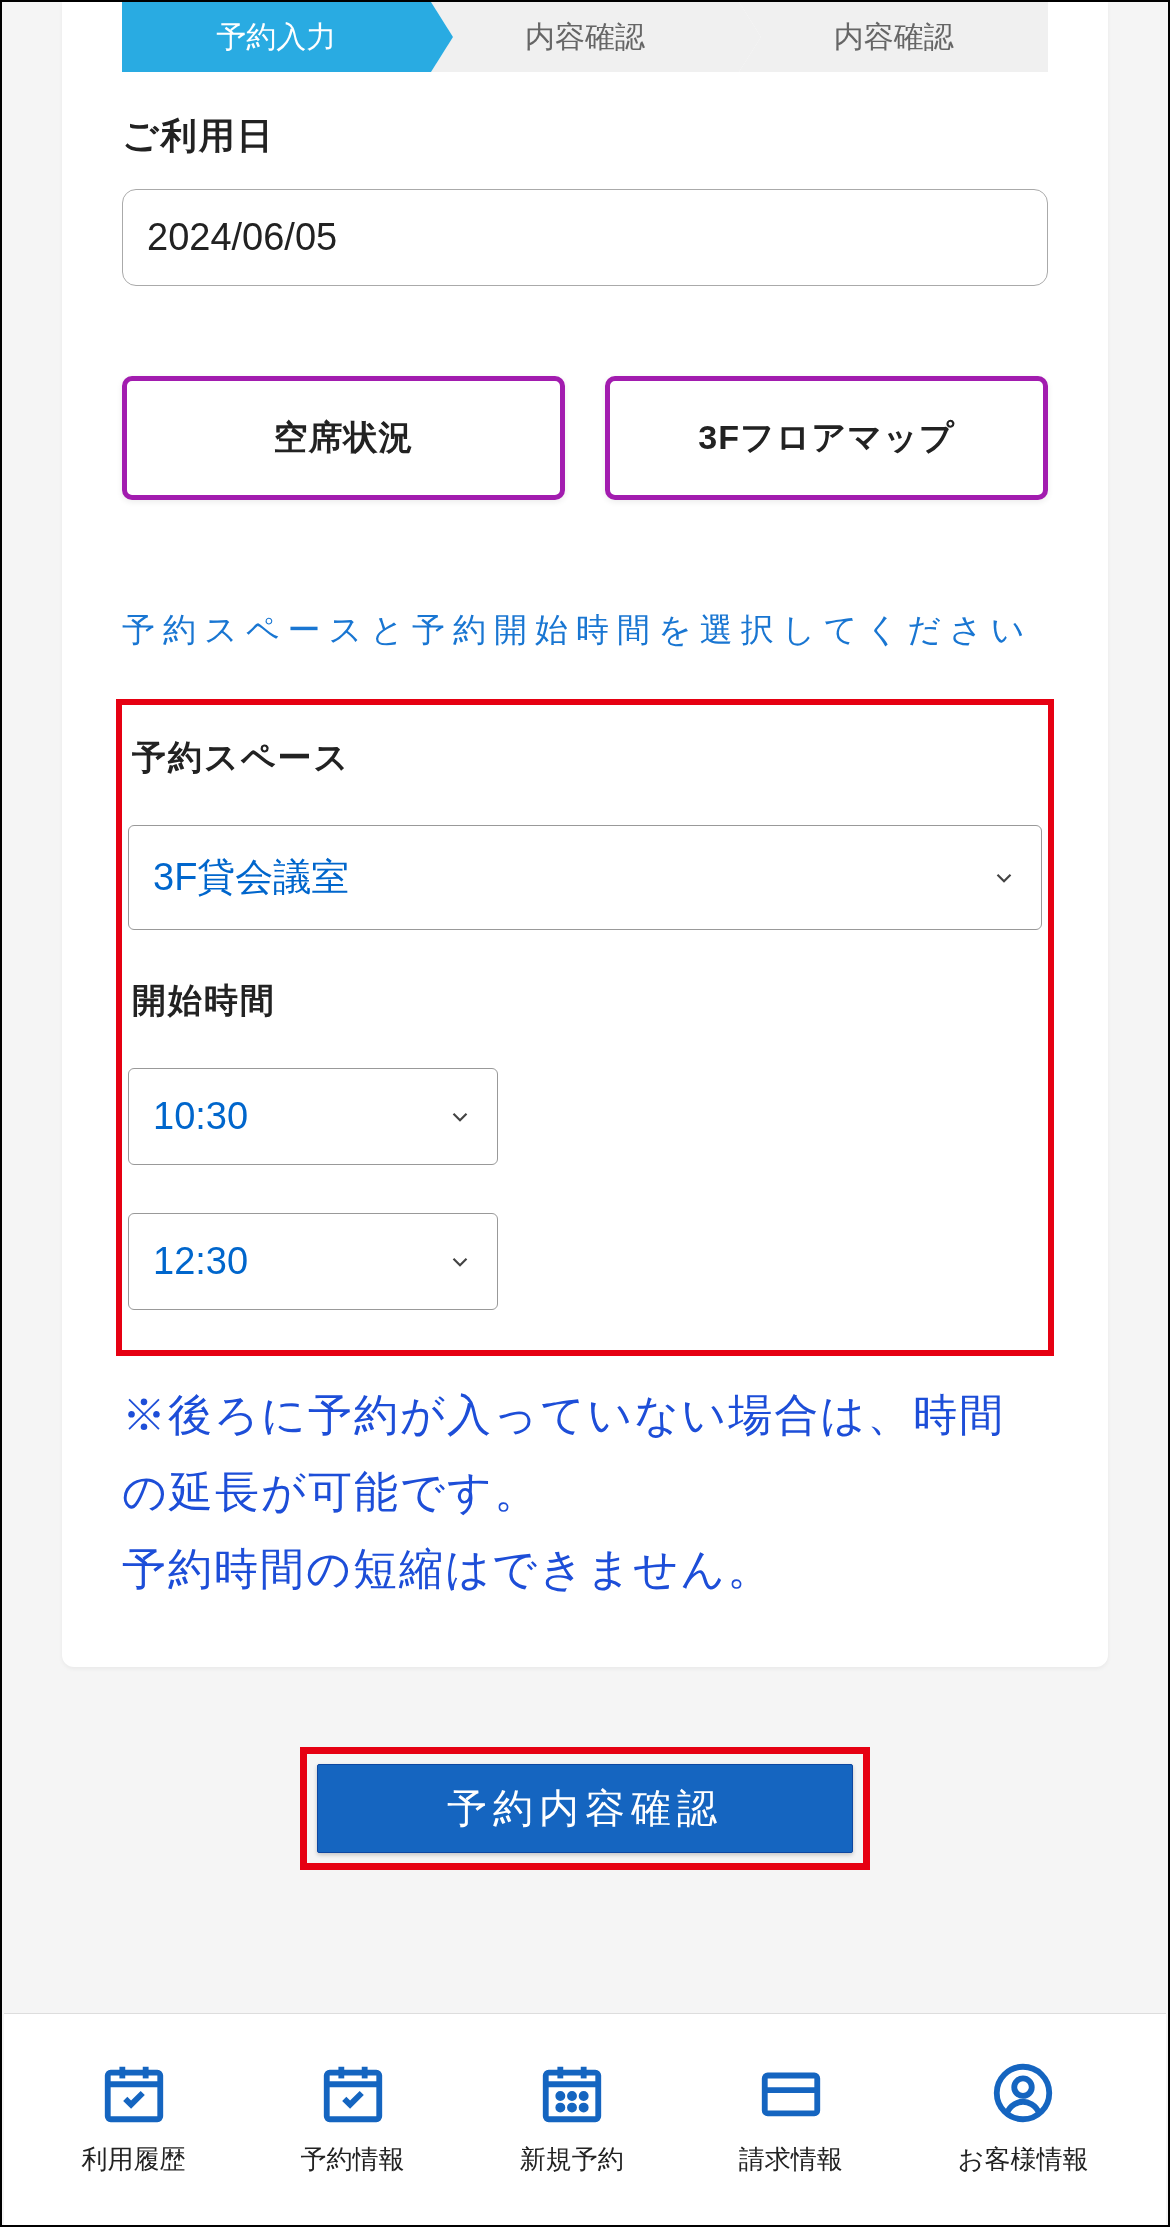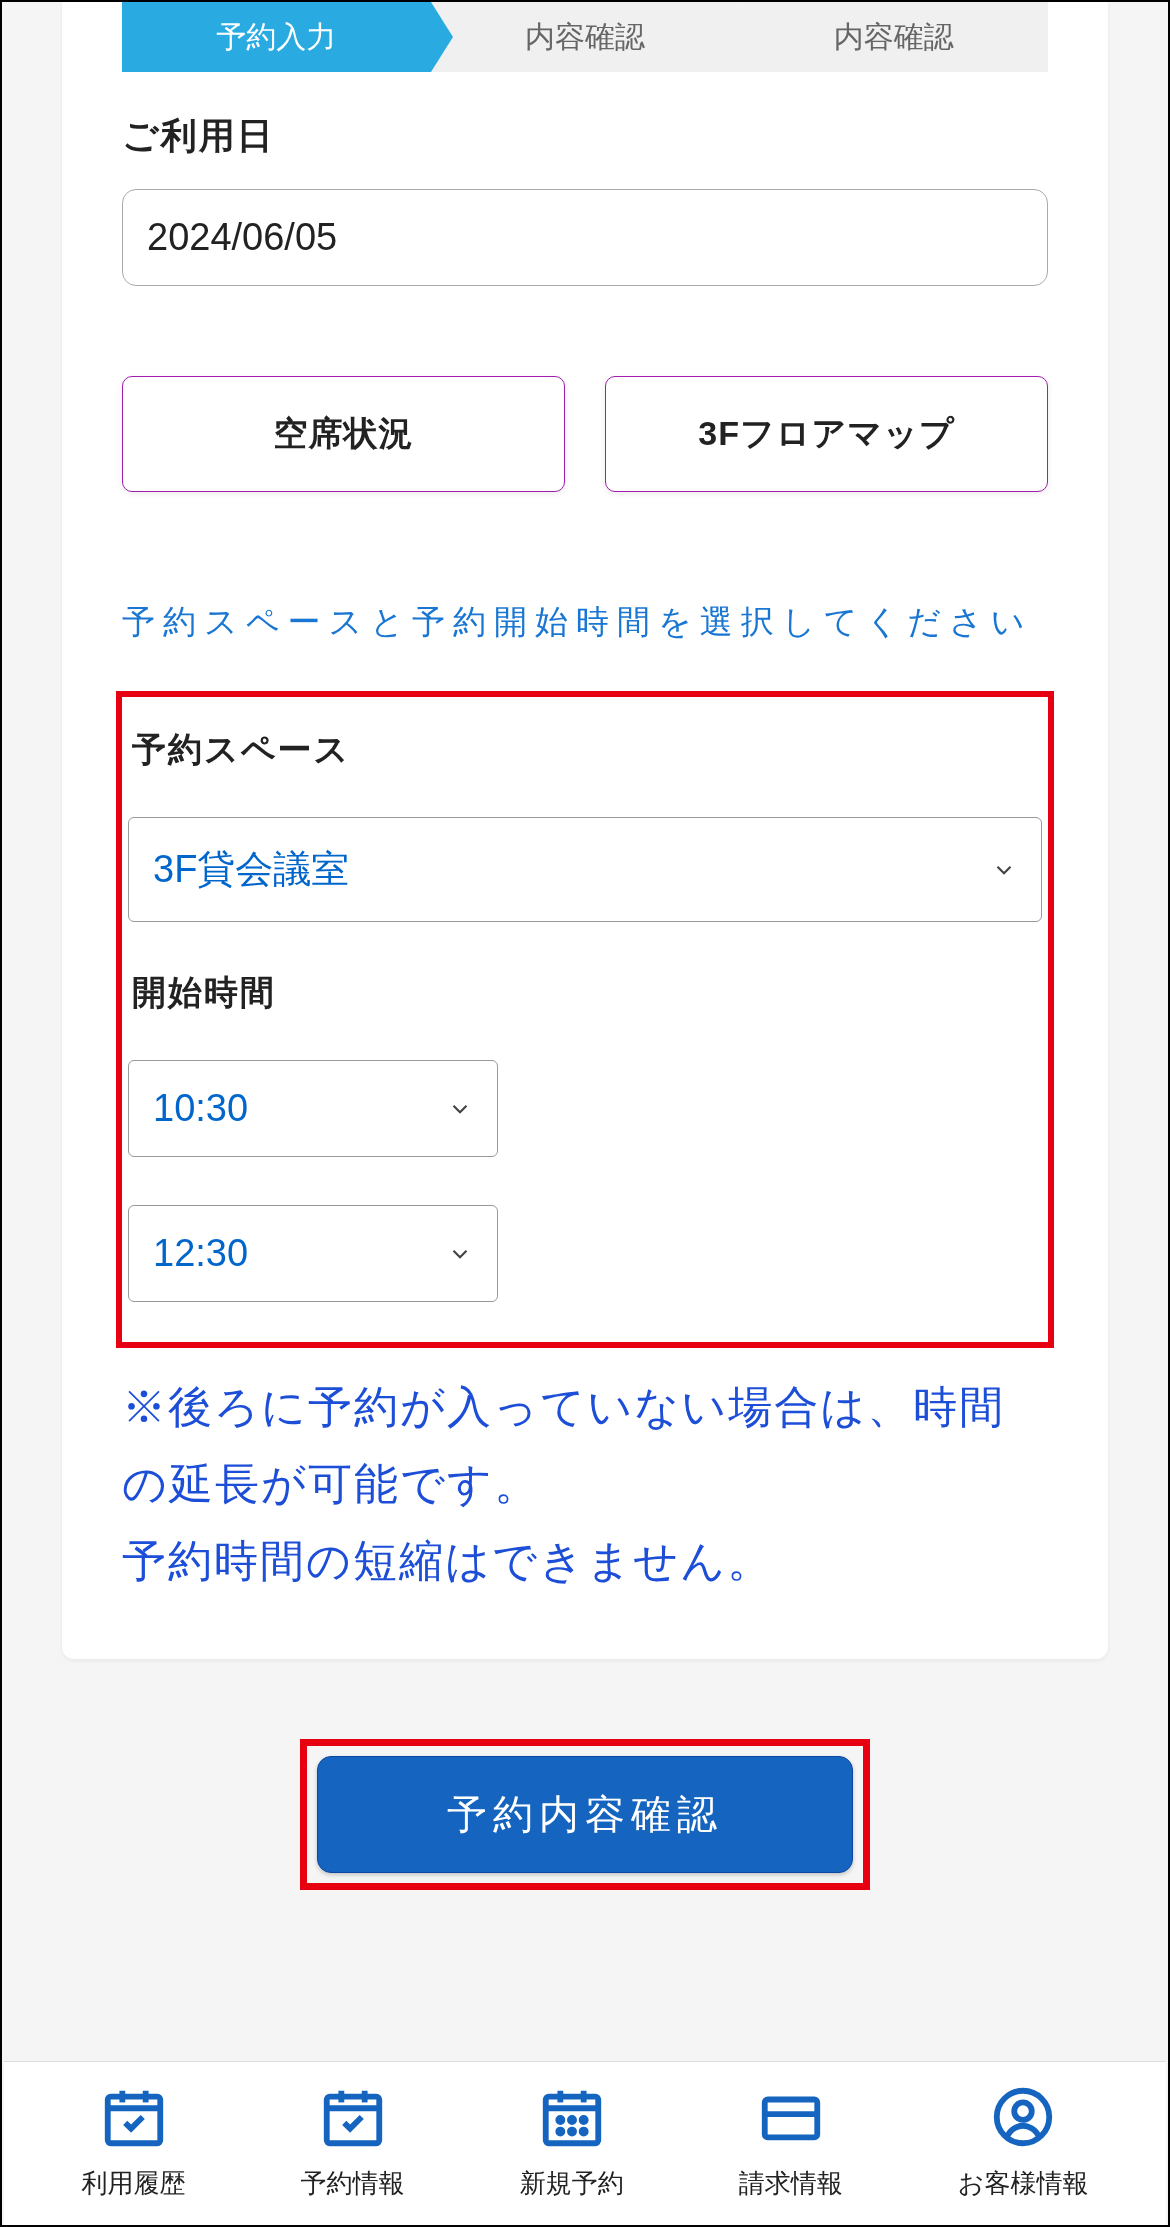--- a/index.html
+++ b/index.html
@@ -96,21 +96,21 @@
     }
     .button-row {
       display: flex;
       gap: 40px;
       margin-top: 90px;
       padding: 0 60px;
     }
     .white-btn {
       flex: 1;
       background: #fff;
-      border: 1px solid #a21caf;
+      border: 5px solid #a21caf;
       border-radius: 10px;
       padding: 34px 10px;
       font-size: 34px;
       font-weight: 700;
       color: #222;
       box-shadow: 0 2px 6px rgba(0,0,0,0.08);
       text-align: center;
       letter-spacing: 1px;
     }
 
@@ -177,35 +177,35 @@
       border: 7px solid #e60012;
       padding: 10px;
       display: flex;
       justify-content: center;
     }
     .primary-btn {
       width: 100%;
       background: #1565c0;
       color: #fff;
       border: 1px solid #0d47a1;
-      border-radius: 14px;
-      padding: 30px 20px;
+      border-radius: 2px;
+      padding: 16px 20px;
       font-size: 40px;
       font-weight: 500;
       letter-spacing: 6px;
       text-align: center;
       box-shadow: 0 2px 4px rgba(0,0,0,0.2);
     }
 
     .bottom-nav {
       position: absolute;
       bottom: 0;
       left: 2px;
       right: 2px;
-      height: 164px;
+      height: 212px;
       background: #fff;
       border-top: 1px solid #ddd;
       display: flex;
       justify-content: space-around;
       align-items: center;
       padding: 20px 20px 24px 20px;
     }
     .nav-item {
       display: flex;
       flex-direction: column;

